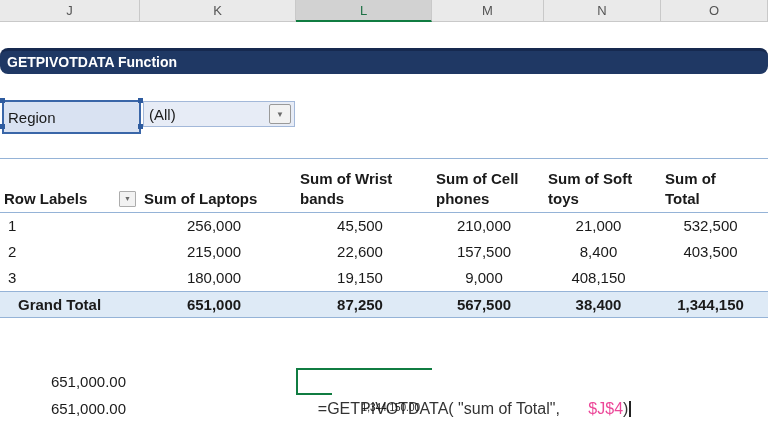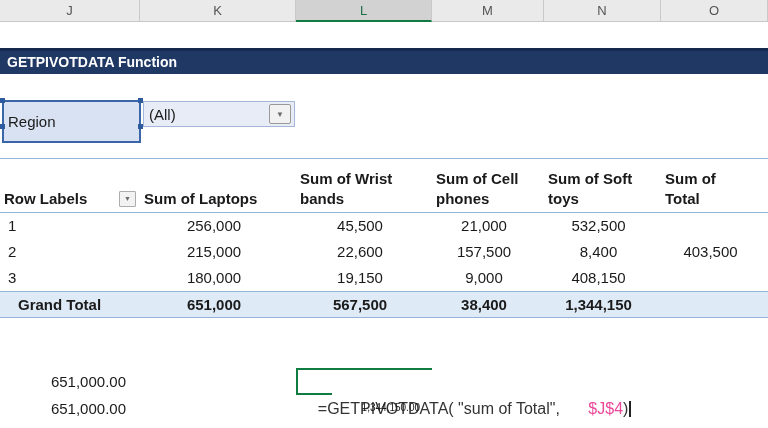--- a/index.html
+++ b/index.html
@@ -16,26 +16,26 @@
     background:#EAEAEA; border-right:1px solid #C9C9C9; border-bottom:1px solid #C9C9C9;
     font-size:13px; color:#545454; height:22px;
   }
   .col-h.selected { background:#D2D2D2; border-bottom:2px solid #107C41; color:#1E7145; }
   .w0{width:140px}.w1{width:156px}.w2{width:136px}.w3{width:112px}.w4{width:117px}.w5{width:107px}
 
   
   .banner {
     position:absolute; top:48px; left:0; width:768px; height:26px;
     background:#1F3864; border-top:3px solid #16294F;
-    color:#ffffff; font-weight:bold; font-size:14px; line-height:22px; padding-left:7px;
+    color:#ffffff; font-weight:bold; font-size:14px; line-height:22px; padding-left:7px;border-radius:8px;
   }
 
   
   .region-cell {
-    position:absolute; left:2px; top:100px; width:139px; height:43px;
+    position:absolute; left:2px; top:100px; width:139px; height:34px;
     background:#D9E2F2; border:2px solid #3A66A8;
     display:flex; align-items:center; padding-left:4px; font-size:15px; color:#1a1a1a;
   }
   .handle { position:absolute; width:5px; height:5px; background:#2E5B9F; }
   .h-tl{left:0px; top:98px;} .h-tr{left:138px; top:98px;}
   .h-bl{left:0px; top:124px;} .h-br{left:138px; top:124px;}
   .all-cell {
     position:absolute; left:143px; top:101px; width:152px; height:26px;
     background:#E7ECF6; border:1px solid #A3B8D9;
     display:flex; align-items:center; padding-left:5px; font-size:15px; color:#1a1a1a;
@@ -148,20 +148,21 @@
         </div>
       <div class="pcell mw-o">
           <span>Sum of Total</span>
         </div>
     </div>
 
     <div class="prow pdata">
       <div class="pcell lbl">1</div>
       <div class="pcell num">256,000</div>
       <div class="pcell num">45,500</div>
+      <div class="pcell num">210,000</div>
       <div class="pcell num">21,000</div>
       <div class="pcell num">532,500</div>
     </div>
 
     <div class="prow pdata">
       <div class="pcell lbl">2</div>
       <div class="pcell num">215,000</div>
       <div class="pcell num">22,600</div>
       <div class="pcell num">157,500</div>
       <div class="pcell num">8,400</div>
@@ -172,20 +173,21 @@
       <div class="pcell lbl">3</div>
       <div class="pcell num">180,000</div>
       <div class="pcell num">19,150</div>
       <div class="pcell num">9,000</div>
       <div class="pcell num">408,150</div>
     </div>
 
     <div class="prow gt">
       <div class="pcell lbl" style="padding-left:18px;">Grand Total</div>
       <div class="pcell num">651,000</div>
+      <div class="pcell num">87,250</div>
       <div class="pcell num">567,500</div>
       <div class="pcell num">38,400</div>
       <div class="pcell num">1,344,150</div>
     </div>
   </div>
 
   <div class="val-j1">651,000.00</div>
   <div class="val-j2">651,000.00</div>
 
   <div class="editbox"></div>

